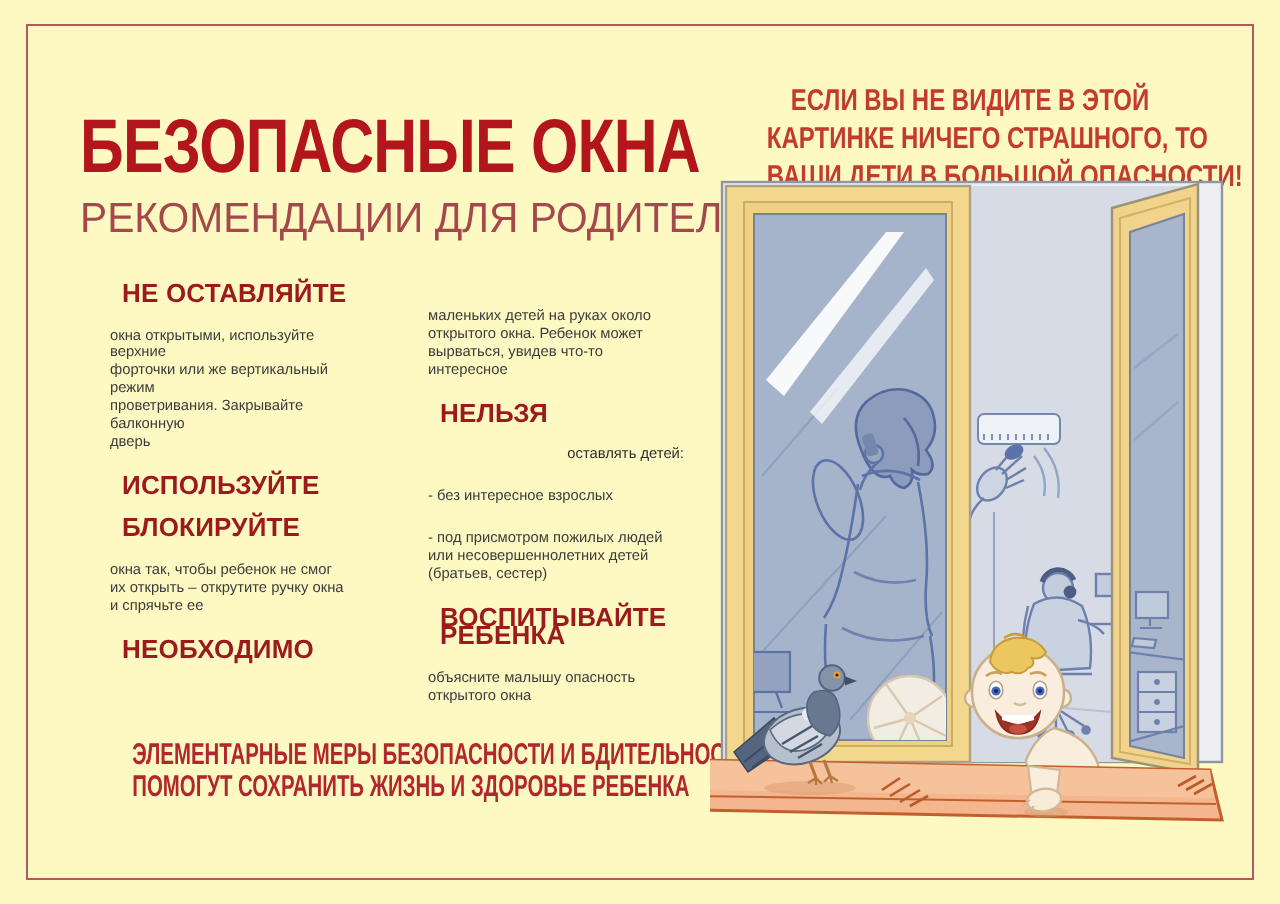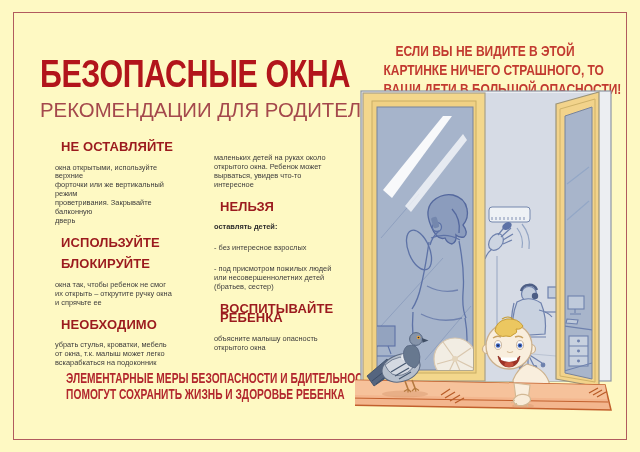--- a/index.html
+++ b/index.html
@@ -19,21 +19,21 @@
          color:#c23a30;font-weight:700;font-size:15px;line-height:19px;
          transform:scaleX(.80);transform-origin:center top;white-space:nowrap;}
   
   .col{position:absolute;top:142px;}
   .col-left{left:43px;width:150px;}
   .col-mid{left:202px;width:152px;}
   .sec{margin:0 0 12px 0;}
   .sec h3{margin:0 0 2px 0;font-size:13px;line-height:9.5px;font-weight:700;
          color:#9b1a1e;letter-spacing:.1px;padding-left:18px;}
   .sec p{margin:12px;font-size:7.4px;line-height:8.9px;color:#3d3c3c;white-space:pre-line;}
-  .sec p.lead{font-weight:700;color:#2e2d2d;}
+  .sec p.lead{font-weight:400;color:#2e2d2d;text-align:right;}
   
   .slogan{position:absolute;left:13px;top:370px;width:332px;text-align:center;
          color:#b2272d;font-weight:700;font-size:15px;line-height:15.5px;
          transform:scaleX(.68);transform-origin:center top;white-space:nowrap;}
   
   .illustration{position:absolute;left:355px;top:88px;width:270px;height:345px;}
 </style>
 </head>
 <body>
 
@@ -61,23 +61,20 @@
       <h3>ИСПОЛЬЗУЙТЕ</h3>
     </section>
     <section class="sec">
       <h3>БЛОКИРУЙТЕ</h3>
       <p>окна так, чтобы ребенок не смог
 их открыть – открутите ручку окна
 и спрячьте ее</p>
     </section>
     <section class="sec">
       <h3>НЕОБХОДИМО</h3>
-      <p>убрать стулья, кроватки, мебель
-от окна, т.к. малыш может легко
-вскарабкаться на подоконник</p>
     </section>
   </div>
 
   <div class="col col-mid">
     <section class="sec">
       <p>маленьких детей на руках около
 открытого окна. Ребенок может
 вырваться, увидев что-то интересное</p>
     </section>
     <section class="sec">

